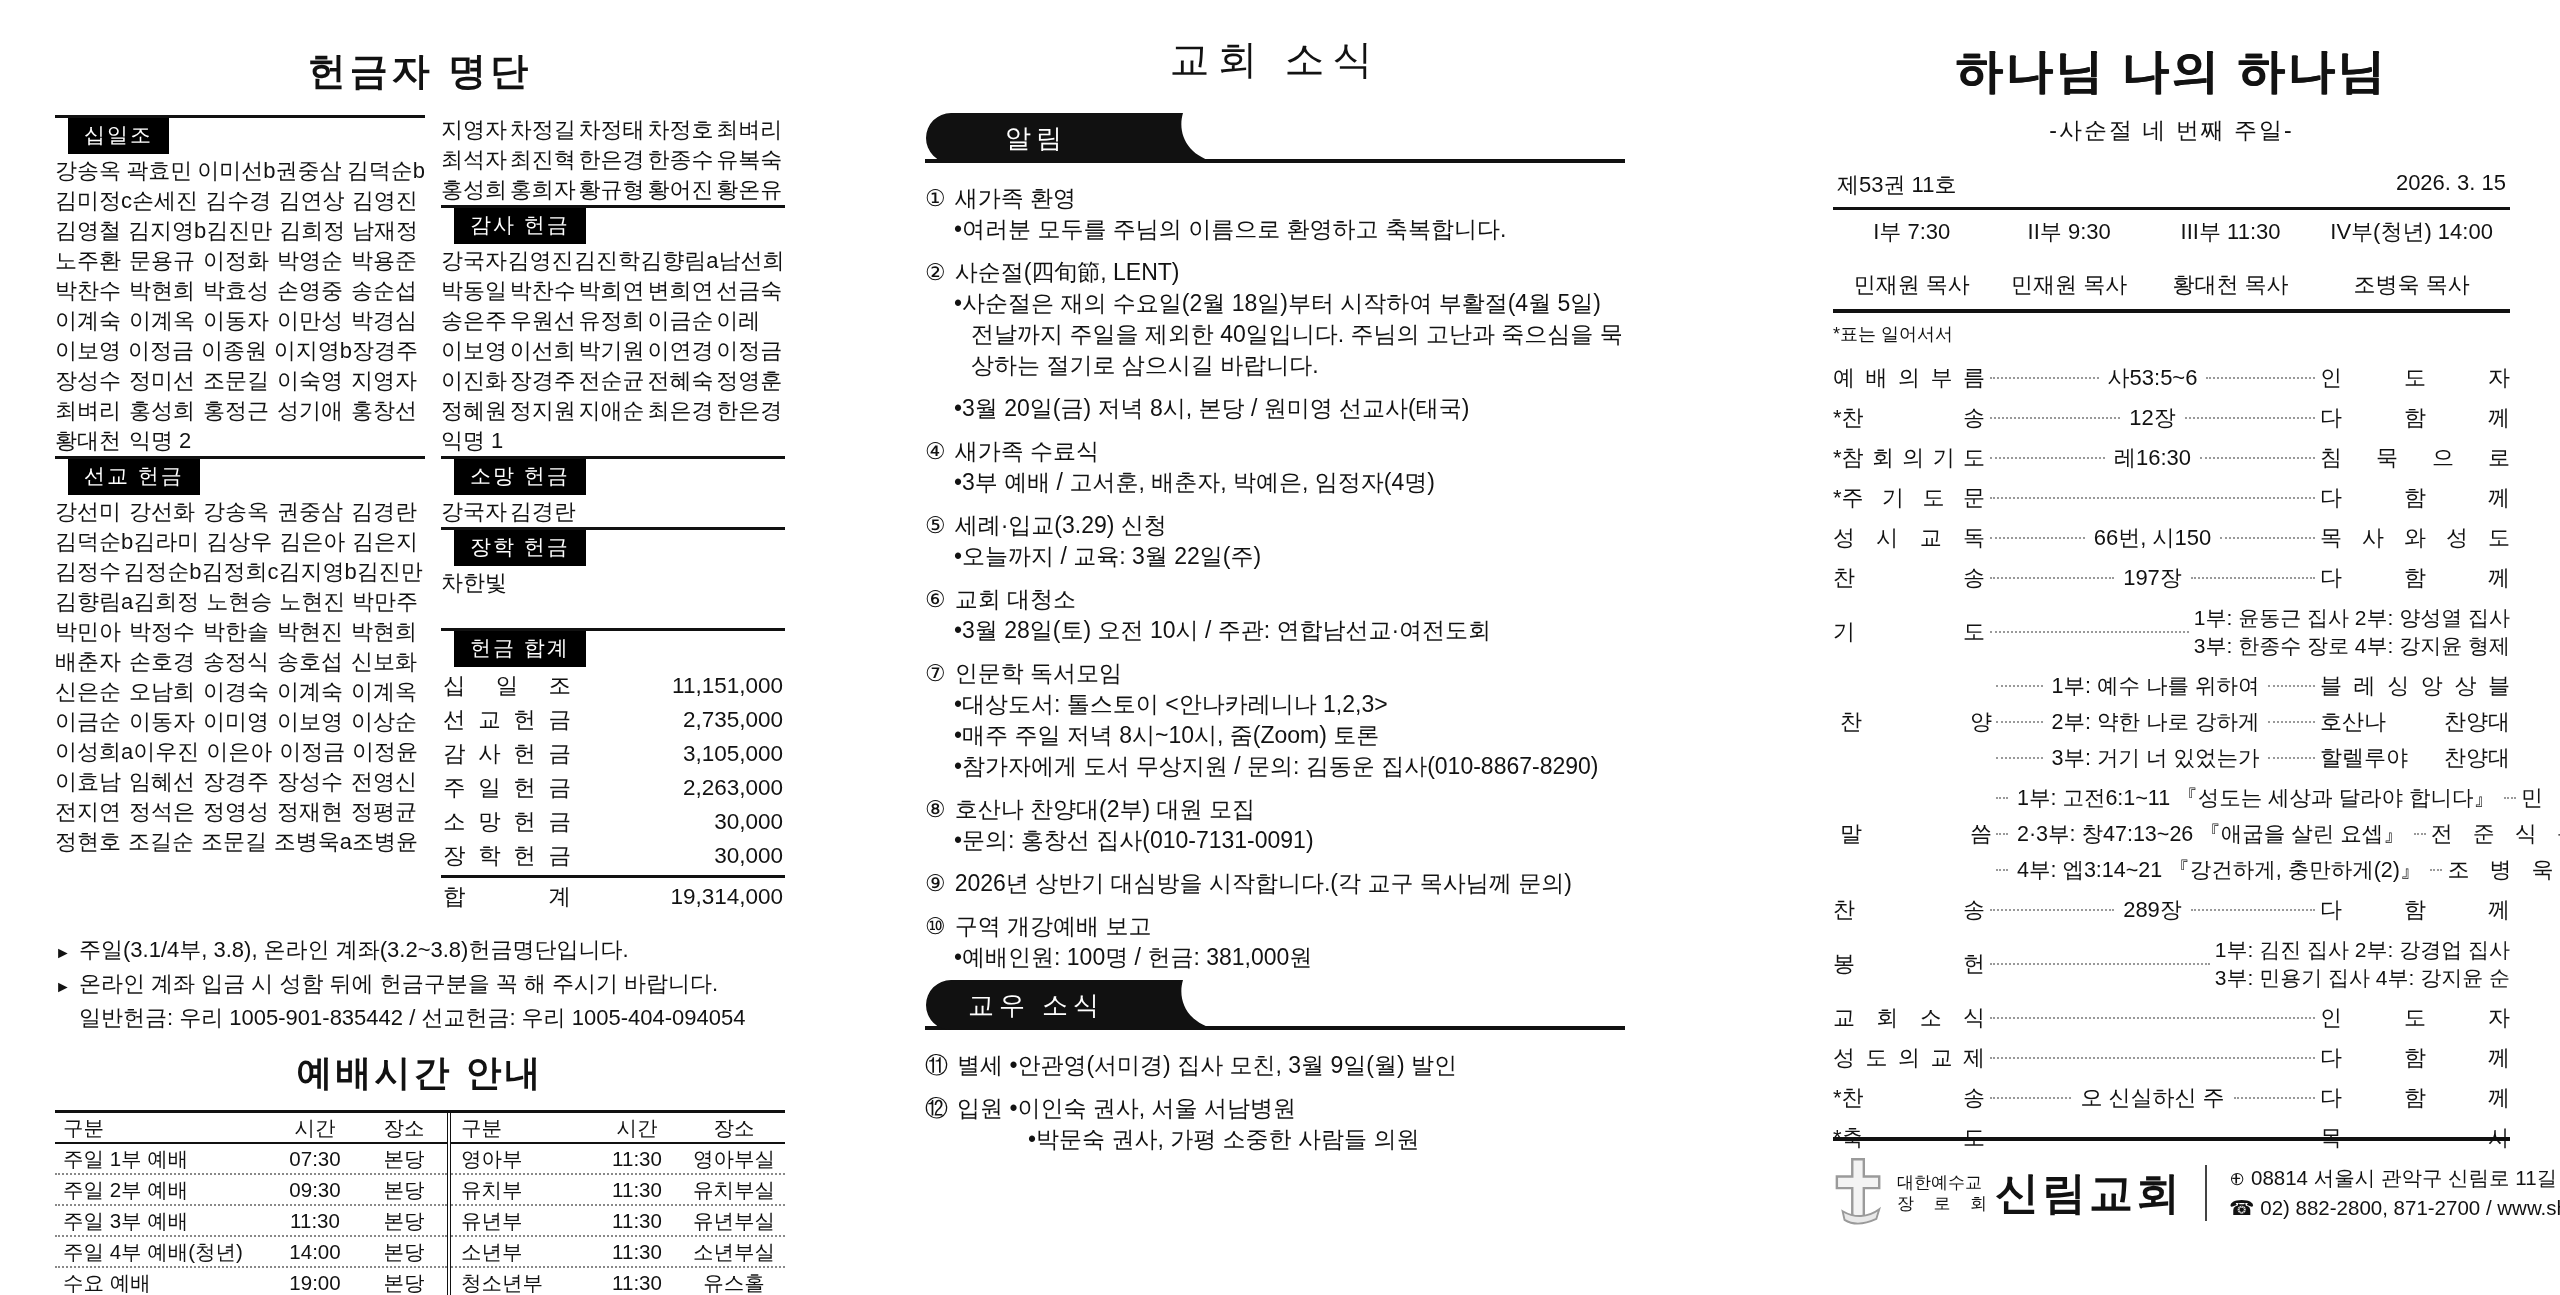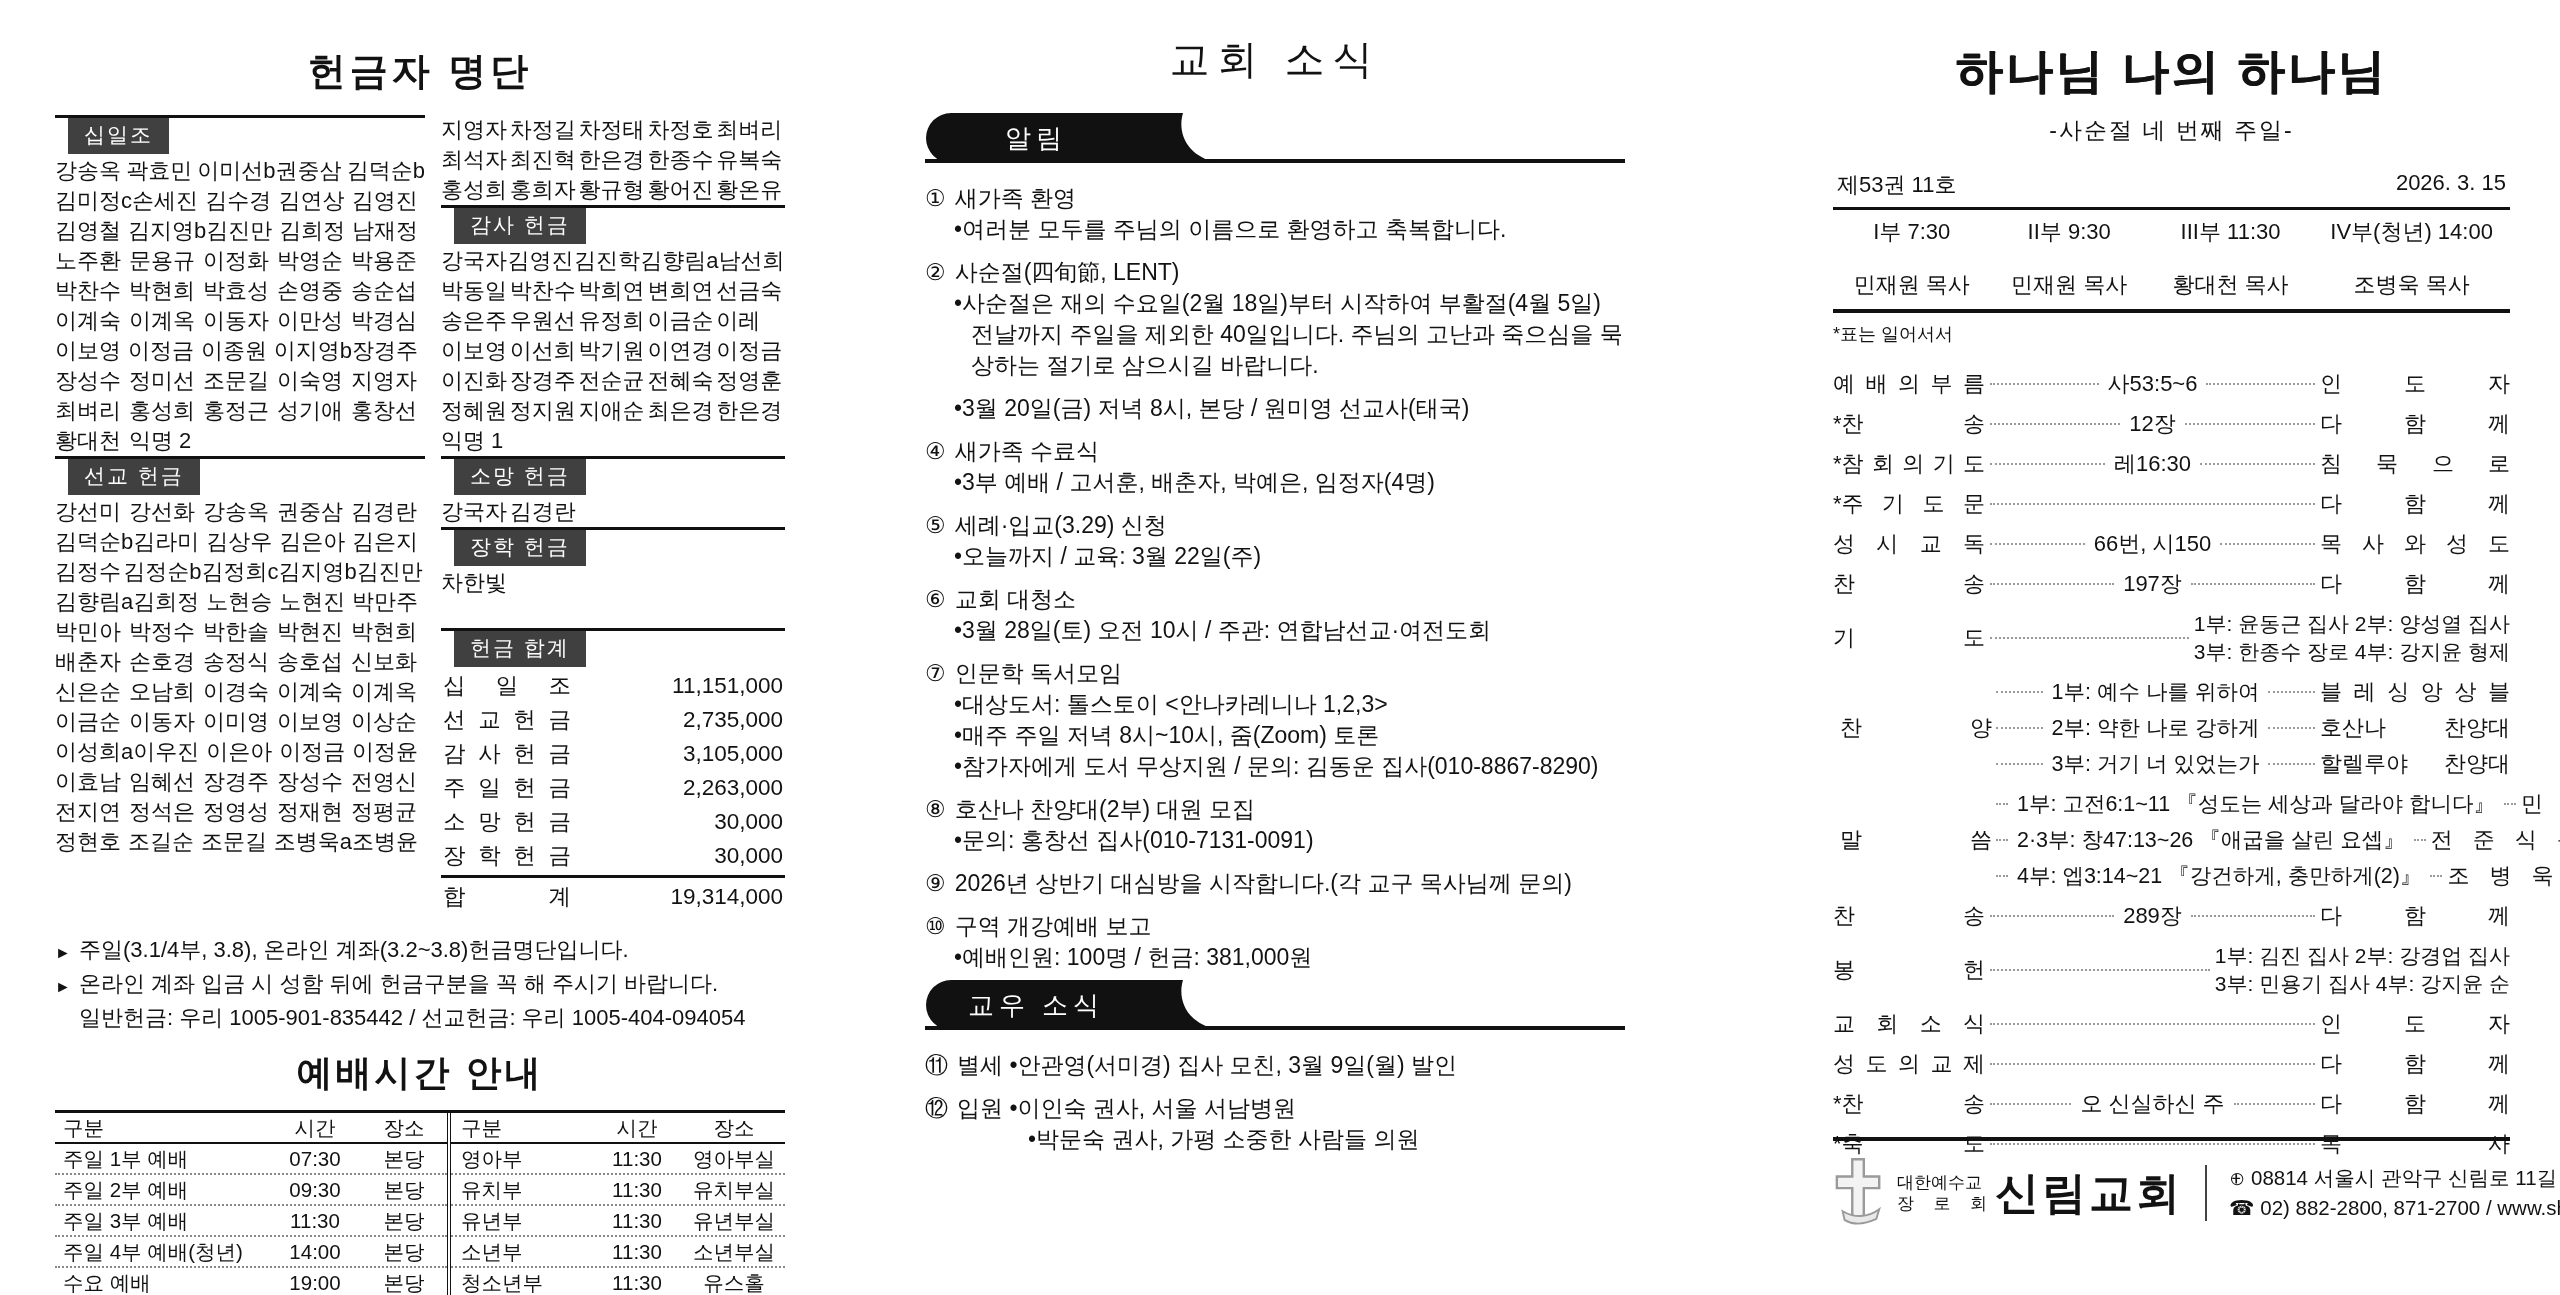--- a/index.html
+++ b/index.html
@@ -9,21 +9,21 @@
   #page-left{left:55px;width:730px;}
   #page-mid{left:925px;width:700px;}
   #page-right{left:1833px;width:677px;}
 
   
   .big-title{margin-top:46px;text-align:center;font-size:38px;font-weight:bold;letter-spacing:4px;}
   .cols{display:flex;gap:16px;margin-top:18px;}
   .colA{width:370px;}
   .colB{flex:1;}
   .nsec-head{border-top:3px solid #111;margin-bottom:2px;}
-  .nsec-label{display:inline-block;background:#404040;color:#fff;font-size:21px;
+  .nsec-label{display:inline-block;background:#000000;color:#fff;font-size:21px;
               padding:3px 16px 5px;margin-left:13px;letter-spacing:2px;}
   .nrow{display:grid;grid-template-columns:repeat(5,1fr);font-size:22px;line-height:30px;}
   .nrow span{white-space:nowrap;}
   .totals{margin-top:30px;}
   .trow{display:flex;justify-content:space-between;align-items:center;font-size:22.5px;line-height:34px;padding:0 2px;}
   .tname{display:block;width:128px;text-align:justify;text-align-last:justify;}
   .trow.total{border-top:3px solid #111;margin-top:2px;line-height:38px;align-items:center;}
   .notes{margin-top:18px;font-size:22px;line-height:31px;}
   .note-line{display:flex;}
   .note-marker{width:24px;font-size:16px;padding-top:3px;}
@@ -64,21 +64,21 @@
 
   
   .r-title{margin-top:40px;text-align:center;font-size:47px;font-weight:900;letter-spacing:3px;
            text-shadow:1px 0 0 currentColor;}
   .r-sub{text-align:center;font-size:23px;margin-top:12px;letter-spacing:2px;}
   .issue-row{display:flex;justify-content:space-between;font-size:22px;margin-top:24px;
              padding:0 4px 7px;border-bottom:3px solid #111;}
   .services{display:grid;grid-template-columns:1fr 1fr 1.05fr 1.25fr;text-align:center;font-size:22px;
             padding:7px 0 9px;border-bottom:4px solid #111;row-gap:23px;}
   .stand-note{font-size:18px;margin-top:9px;}
-  .order{margin-top:24px;font-size:22px;}
+  .order{margin-top:18px;font-size:22px;}
   .orow{display:flex;align-items:center;margin-bottom:12px;line-height:28px;}
   .wlabel{display:block;width:152px;text-align:justify;text-align-last:justify;flex:none;}
   .leader{flex:1;border-top:2px dotted #999;height:0;margin:0 5px;min-width:12px;}
   .wcenter{padding:0 4px;white-space:nowrap;}
   .wright{display:block;width:190px;flex:none;text-align:justify;text-align-last:justify;}
   .wright2{flex:none;text-align:left;font-size:21px;line-height:28px;white-space:nowrap;}
   .ogroup{position:relative;margin-bottom:12px;}
   .ogroup .wlabel{position:absolute;left:7px;top:50%;transform:translateY(-50%);}
   .grow{display:flex;align-items:center;margin-left:158px;line-height:28px;margin-bottom:8px;}
   .grow:last-child{margin-bottom:0;}

